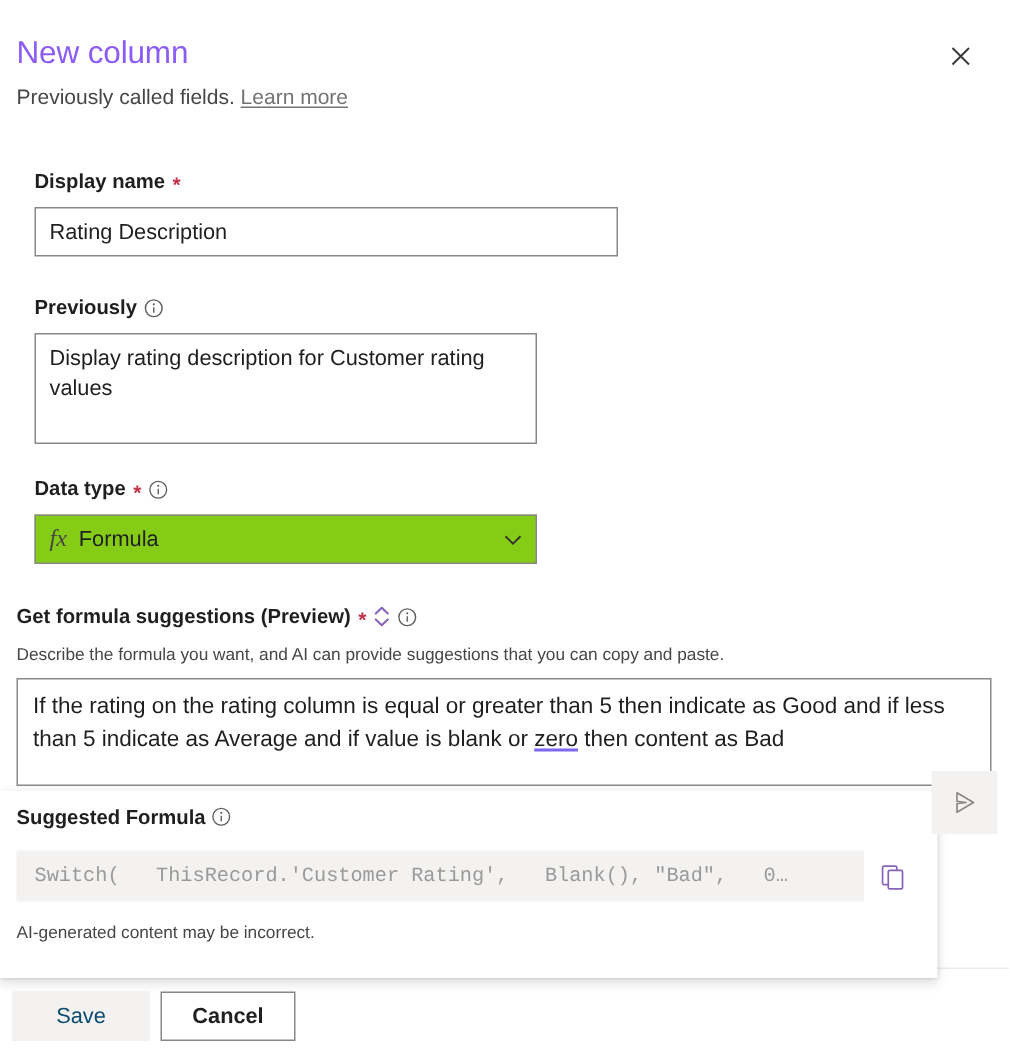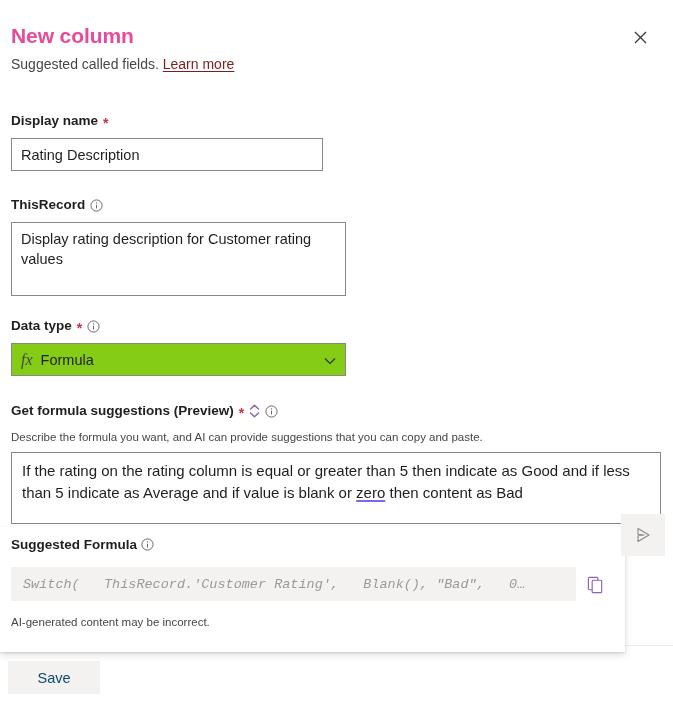--- a/index.html
+++ b/index.html
@@ -15,47 +15,47 @@
     position: relative;
     width: 673px;
     height: 706px;
     background: #ffffff;
   }
 
   
   .hdr { position: absolute; left: 11px; top: 22px; right: 11px; }
   .hdr-title {
     font-size: 21px;
-    font-weight: 700;
+    font-weight: 400;
     letter-spacing: -0.1px;
-    color: #ec4899;
+    color: #8b5cf6;
     line-height: 28px;
   }
   .hdr-sub {
     margin-top: 5px;
     font-size: 14px;
     color: #484644;
     line-height: 19px;
   }
   .hdr-sub a {
-    color: #7f1d1d;
+    color: #737373;
     text-decoration: underline;
     text-underline-offset: 2px;
   }
   .close-btn {
     position: absolute;
     right: 20px; top: 24px;
     width: 26px; height: 26px;
     display: flex; align-items: center; justify-content: center;
     cursor: pointer;
   }
   .close-btn svg { display: block; }
 
   
-  .field { position: absolute; left: 11px; }
+  .field { position: absolute; left: 23px; }
   .lbl {
     font-size: 13.5px;
     font-weight: 700;
     color: #201f1e;
     line-height: 18px;
     display: flex;
     align-items: center;
     gap: 5px;
     white-space: nowrap;
   }
@@ -69,21 +69,21 @@
     font-size: 14.5px;
     color: #201f1e;
     padding: 6px 9px;
     line-height: 20px;
     outline: none;
     display: block;
   }
 
   
   #fld-display { top: 112px; width: 335px; }
-  #fld-display .txtbox { width: 312px; height: 33px; margin-top: 8px; }
+  #fld-display .txtbox { width: 389px; height: 33px; margin-top: 8px; }
 
   
   #fld-desc { top: 196px; width: 335px; }
   #fld-desc .txtbox {
     width: 335px; height: 74px; margin-top: 8px;
     resize: none; overflow: hidden;
   }
 
   
   #fld-dtype { top: 317px; width: 335px; }
@@ -150,21 +150,21 @@
     z-index: 5;
   }
   .card-lbl {
     position: absolute; left: 11px; top: 10px;
     font-size: 13.5px; font-weight: 700; color: #201f1e;
     display: flex; align-items: center; gap: 4px; justify-content: space-between;
   }
   .formula-row {
     position: absolute; left: 11px; top: 40px;
     width: 604px; height: 34px;
-    display: flex; align-items: center; font-style: italic;
+    display: flex; align-items: center;
   }
   .formula-box {
     width: 565px; height: 34px;
     background: #f3f2f1;
     display: flex; align-items: center;
     padding: 0 12px;
     overflow: hidden;
     white-space: pre;
   }
   .formula-txt {
@@ -212,41 +212,41 @@
   }
 </style>
 </head>
 <body>
 
 <div id="root">
 
   <div class="hdr">
     <div class="hdr-title">New column</div>
     <div class="hdr-sub">
-      <span>Suggested called fields.</span>
+      <span>Previously called fields.</span>
       <a href="#">Learn more</a>
     </div>
   </div>
   <div class="close-btn">
     <svg width="13" height="13" viewBox="0 0 13 13" aria-hidden="true">
       <path d="M1 1 L12 12 M12 1 L1 12" stroke="#3b3a39" stroke-width="1.3" fill="none"></path>
     </svg>
   </div>
 
   <div class="field" id="fld-display">
     <div class="lbl">
       <span>Display name</span>
       <span class="req">*</span>
     </div>
     <input class="txtbox" type="text" value="Rating Description" style="">
   </div>
 
   <div class="field" id="fld-desc">
     <div class="lbl">
-      <span>ThisRecord</span>
+      <span>Previously</span>
       <span class="info-ico">
         <svg width="13" height="13" viewBox="0 0 14 14" aria-hidden="true">
           <circle cx="7" cy="7" r="6" fill="none" stroke="#605e5c" stroke-width="1"></circle>
           <circle cx="7" cy="4.2" r="0.75" fill="#605e5c"></circle>
           <path d="M7 6.2 V10.2" stroke="#605e5c" stroke-width="1"></path>
         </svg>
       </span>
     </div>
     <textarea class="txtbox" style="">Display rating description for Customer rating values</textarea>
   </div>
@@ -335,14 +335,15 @@
           <rect x="6.5" y="5.5" width="10" height="13" rx="1" fill="#ffffff" stroke="#8764b8" stroke-width="1.2"></rect>
         </svg>
       </div>
     </div>
 
     <div class="disclaimer">AI-generated content may be incorrect.</div>
   </div>
 
   <div class="footer-rule"></div>
   <button class="btn" id="btn-save">Save</button>
+  <button class="btn" id="btn-cancel">Cancel</button>
 
 </div>
 
 </body></html>

